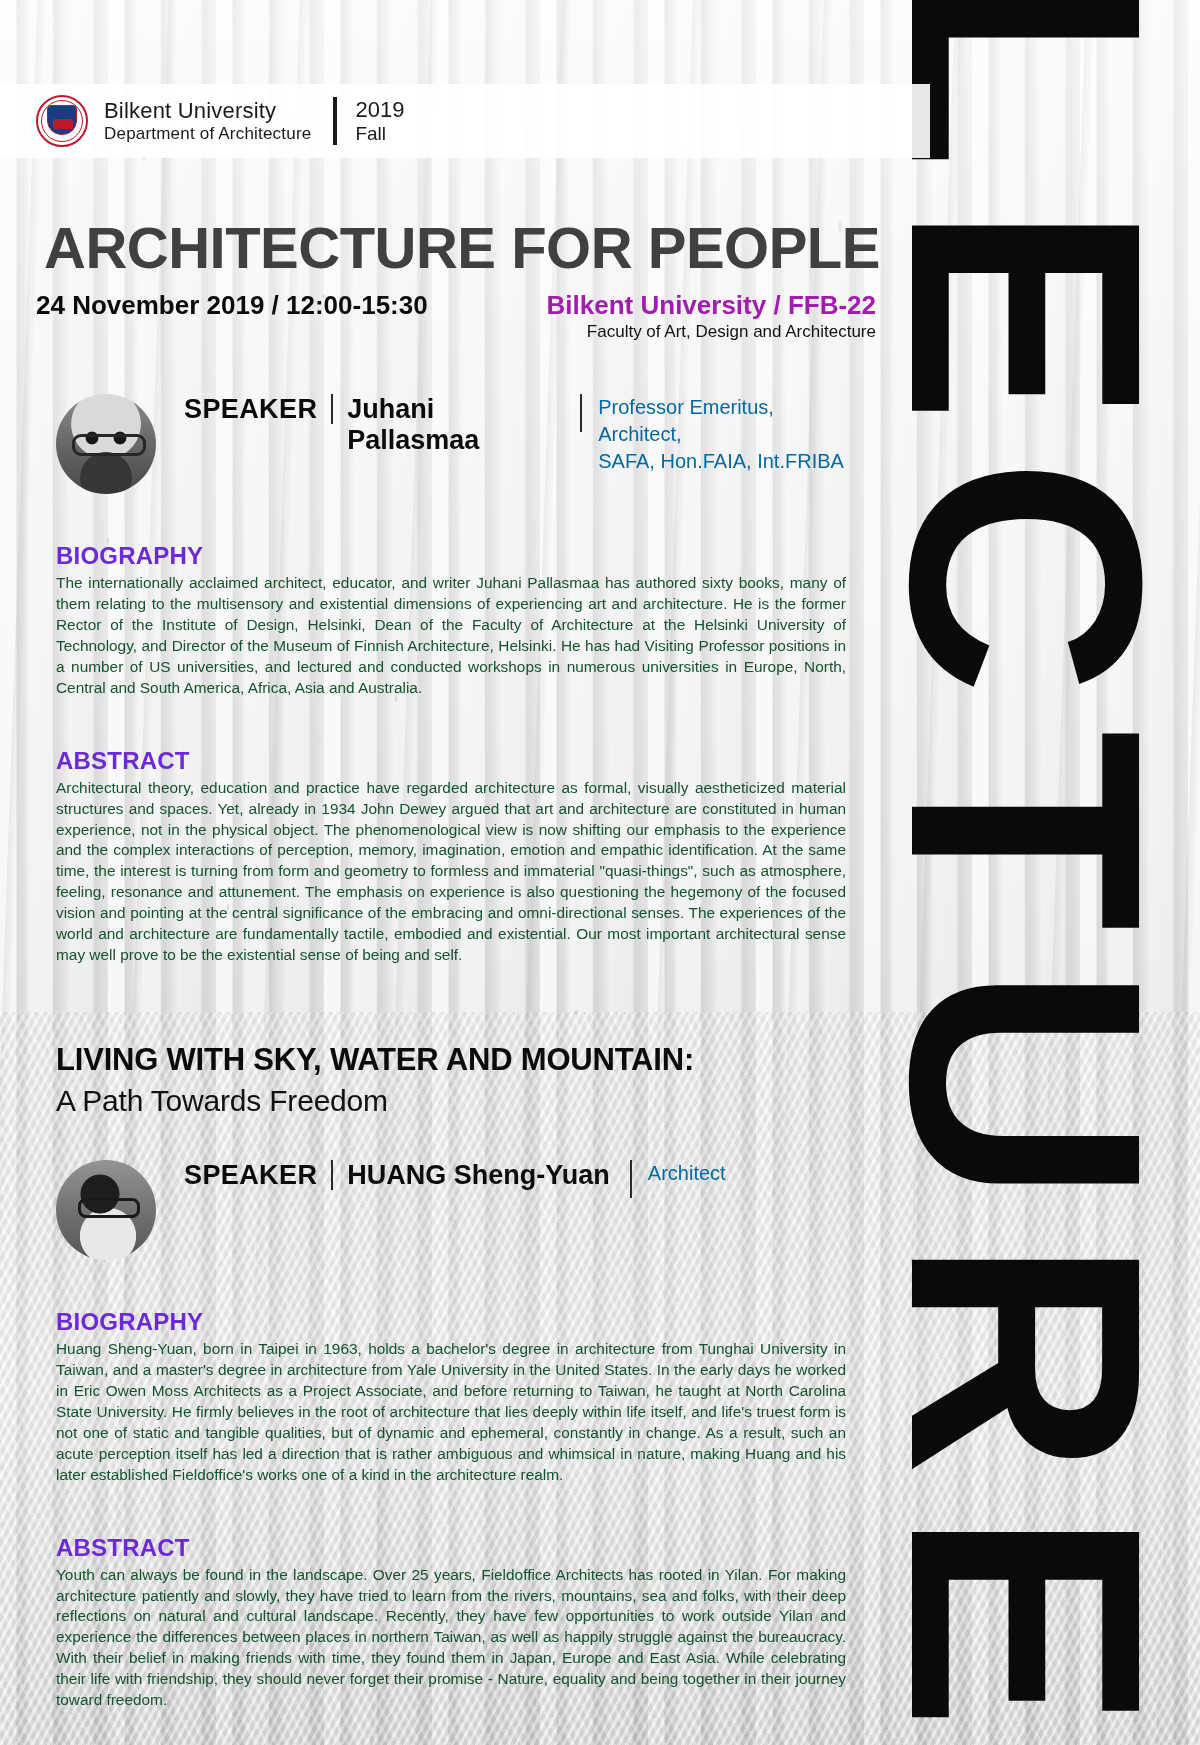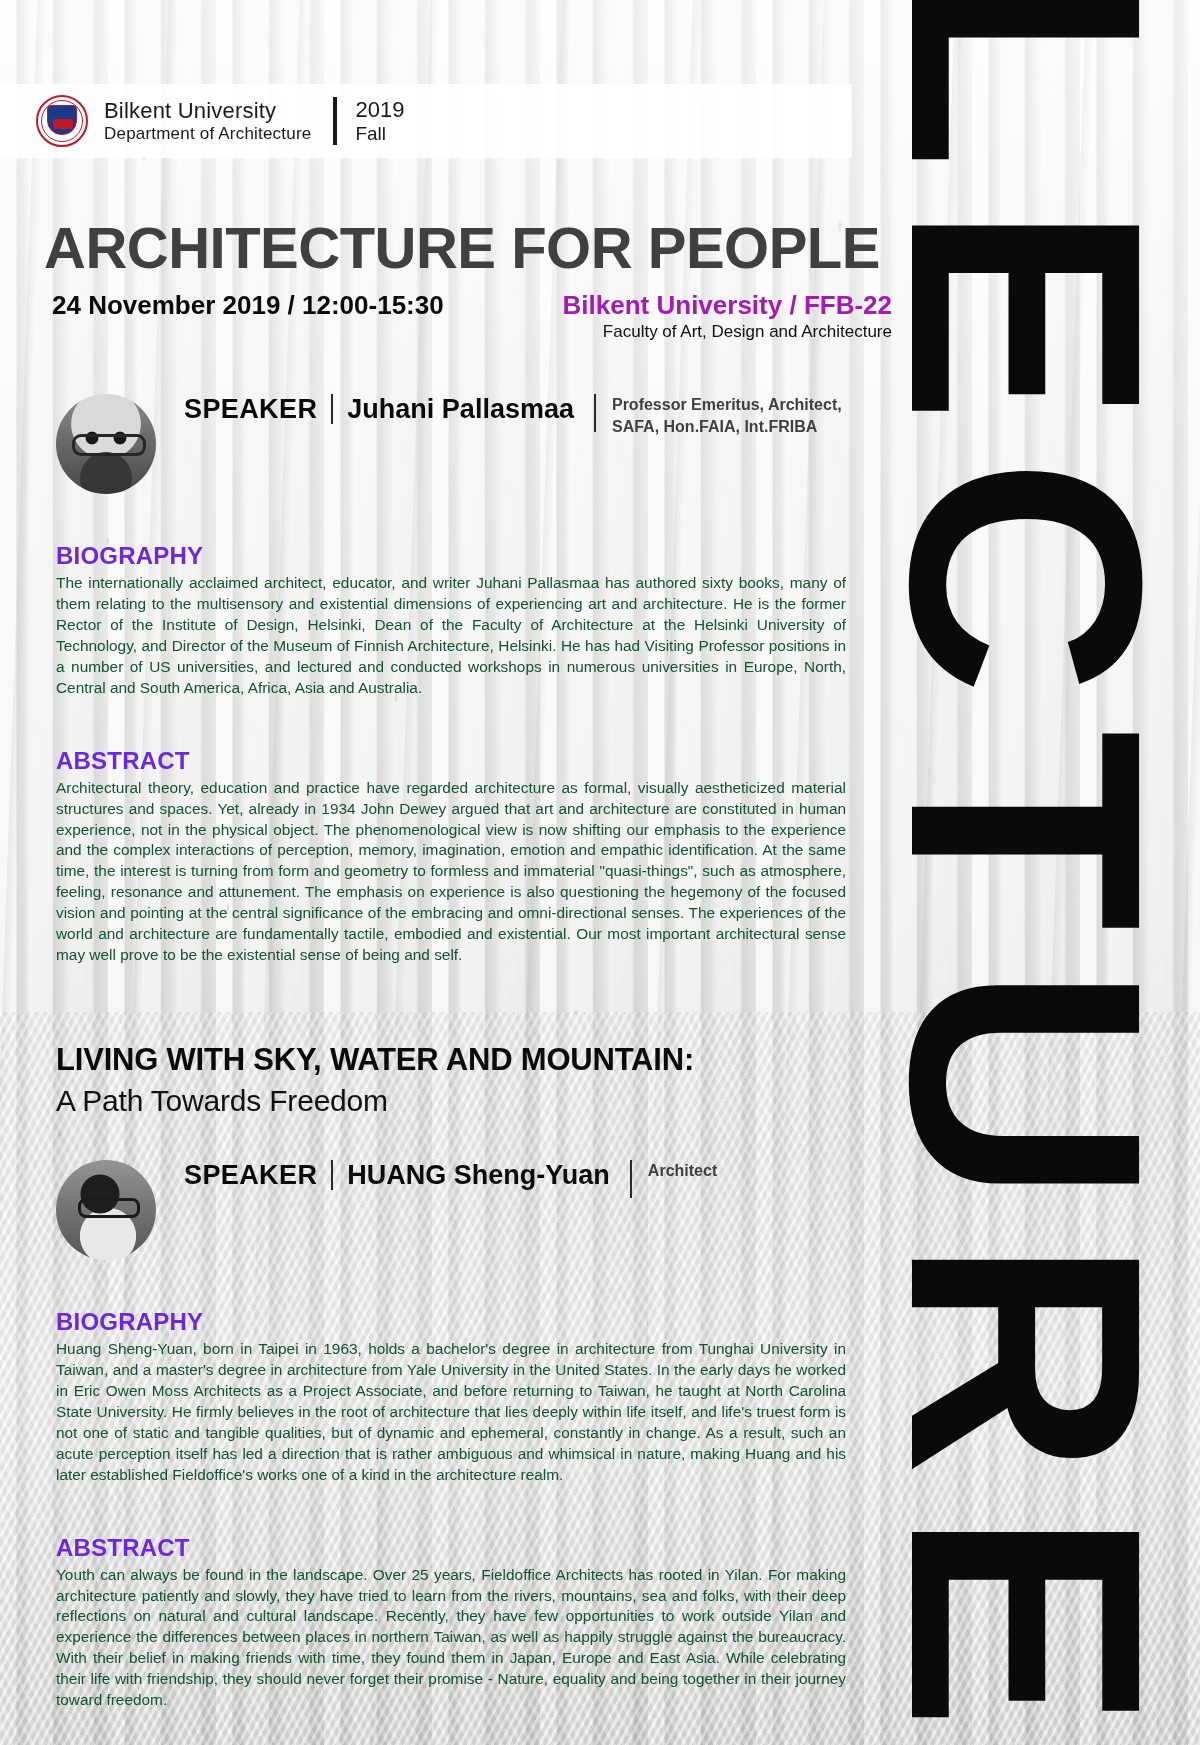--- a/index.html
+++ b/index.html
@@ -88,21 +88,21 @@
     font-weight:700;
     font-size:330px;
     letter-spacing:34px;
     color:#0a0a0a;
     line-height:1;
   }
 
   
   .header-band{
     position:absolute; left:0; top:84px; z-index:3;
-    width:852px; height:74px;
+    width:930px; height:74px;
     background:rgba(255,255,255,.90);
     display:flex; align-items:center;
     padding-left:36px;
   }
   .logo{
     width:52px; height:52px; flex:0 0 52px;
     border-radius:50%;
     background:#fff;
     border:2px solid #c0182b;
     position:relative;
@@ -133,21 +133,21 @@
   .term-block{ line-height:1.12; }
   .term-year{ font-size:22px; color:#1a1a1a; }
   .term-season{ font-size:19px; color:#1a1a1a; }
 
   .event-title{
     position:absolute; left:44px; top:214px;
     font-size:58px; font-weight:700; letter-spacing:-0.5px; color:#404040;
     white-space:nowrap;
   }
   .event-meta{
-    position:absolute; left:52px; top:290px; width:840px;
+    position:absolute; left:36px; top:290px; width:840px;
     display:flex; align-items:flex-start; justify-content:space-between;
   }
   .event-when{ font-size:26px; font-weight:700; color:#0b0b0b; }
   .event-where{ text-align:right; }
   .event-venue{ font-size:26px; font-weight:700; color:#a21caf;margin-left:38px; }
   .event-faculty{ font-size:17px; font-weight:400; color:#111; margin-top:1px; }
 
   .lecture{ position:absolute; left:56px; width:790px; }
   .lec1{ top:352px; }
   .lec2{ top:1042px; }
@@ -188,21 +188,21 @@
   }
 
   .speaker-label{
     font-size:27px; font-weight:700; color:#0b0b0b;
     margin-left:28px; letter-spacing:.4px;
   }
   .spk-bar{ width:2px; height:30px; background:#2a2a2a; margin:0 14px; }
   .speaker-name{ font-size:27px; font-weight:700; color:#0b0b0b; }
   .spk-bar2{ width:2px; height:38px; background:#2a2a2a; margin:0 16px 0 20px; }
   .speaker-role{
-    font-size:16px; font-weight:700; color:#404040; line-height:1.35; white-space:pre-line;
+    font-size:20px; font-weight:400; color:#0369a1; line-height:1.35; white-space:pre-line;
   }
 
   .sec-head{
     font-size:24px; font-weight:700; color:#6d28d9;
     margin-top:48px; margin-bottom:3px; letter-spacing:.2px;
   }
   .sec-body{
     font-size:15.4px; line-height:1.36; color:#14532d;
     text-align:justify; text-justify:inter-word;
   }

